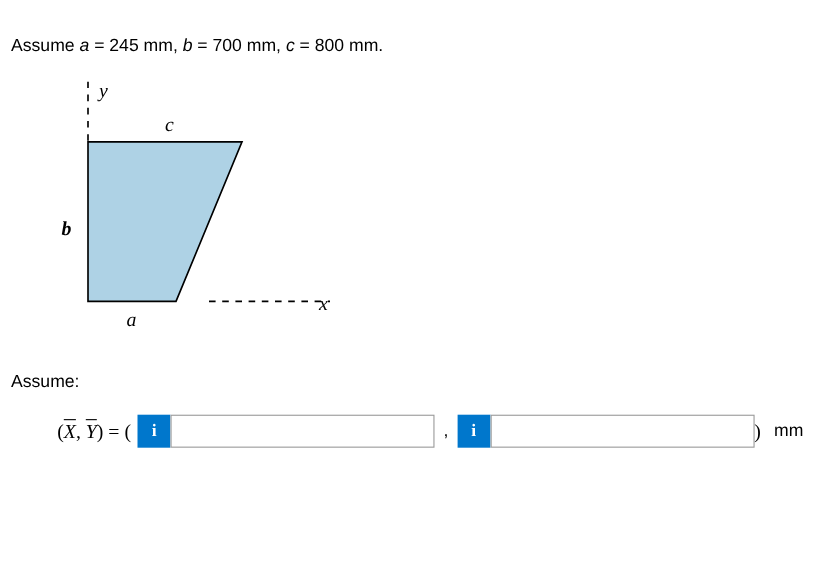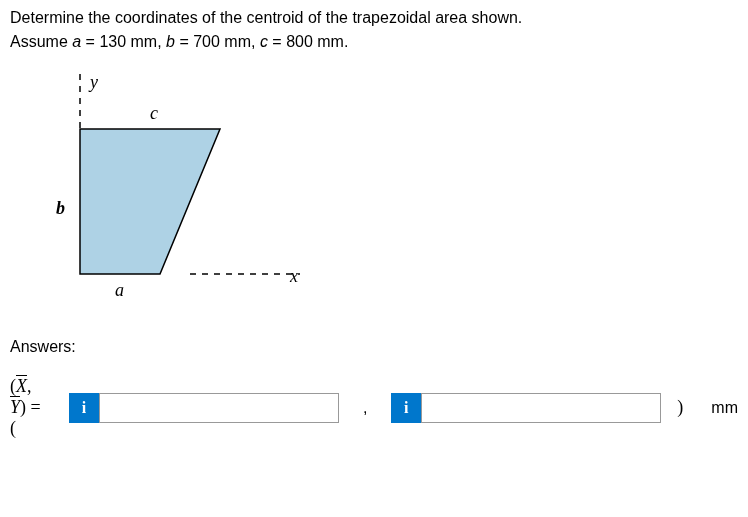--- a/index.html
+++ b/index.html
@@ -17,21 +17,22 @@
     }
     .figure-area {
       margin: 10px 0 20px 30px;
     }
     .answers-label {
       margin: 30px 0 20px 0;
     }
     .answer-row {
       display: flex;
       align-items: center;
-      gap: 16px;
+      gap: 0;
+      margin-left: 42px;
     }
     .formula {
       font-family: "Times New Roman", Times, serif;
       font-size: 18px;
       margin-right: 6px;
     }
     .overline {
       text-decoration: overline;
       font-style: italic;
     }
@@ -61,42 +62,42 @@
       margin: 0 8px;
     }
     .unit {
       margin-left: 6px;
     }
   </style>
 </head>
 <body>
 
 <div class="question-text">
-  <span>Determine the coordinates of the centroid of the trapezoidal area shown.</span><br>
-  <span>Assume </span><i>a</i><span> = 130 mm, </span><i>b</i><span> = 700 mm, </span><i>c</i><span> = 800 mm.</span>
+  <br>
+  <span>Assume </span><i>a</i><span> = 245 mm, </span><i>b</i><span> = 700 mm, </span><i>c</i><span> = 800 mm.</span>
 </div>
 
 <div class="figure-area">
   <svg width="280" height="230">
 
     <line x1="40" y1="0" x2="40" y2="55" stroke="#000" stroke-width="1.5" stroke-dasharray="6,6"></line>
 
     <line x1="150" y1="200" x2="260" y2="200" stroke="#000" stroke-width="1.5" stroke-dasharray="6,6"></line>
 
     <polygon points="40,55 180,55 120,200 40,200" fill="#aed2e5" stroke="#000" stroke-width="1.5"></polygon>
 
     <text x="50" y="14" font-family="Times New Roman" font-style="italic" font-size="18">y</text>
     <text x="250" y="208" font-family="Times New Roman" font-style="italic" font-size="18">x</text>
     <text x="110" y="45" font-family="Times New Roman" font-style="italic" font-size="18">c</text>
     <text x="16" y="140" font-family="Times New Roman" font-style="italic" font-weight="bold" font-size="18">b</text>
     <text x="75" y="222" font-family="Times New Roman" font-style="italic" font-size="18">a</text>
   </svg>
 </div>
 
-<div class="answers-label">Answers:</div>
+<div class="answers-label">Assume:</div>
 
 <div class="answer-row">
   <span class="formula">
     <span>(</span><span class="overline">X</span><span>, </span><span class="overline">Y</span><span>)</span><span> = ( </span>
   </span>
 
   <div class="input-wrap">
     <div class="info-icon">i</div>
     <input type="text" class="answer-input" value="" style="">
   </div>

